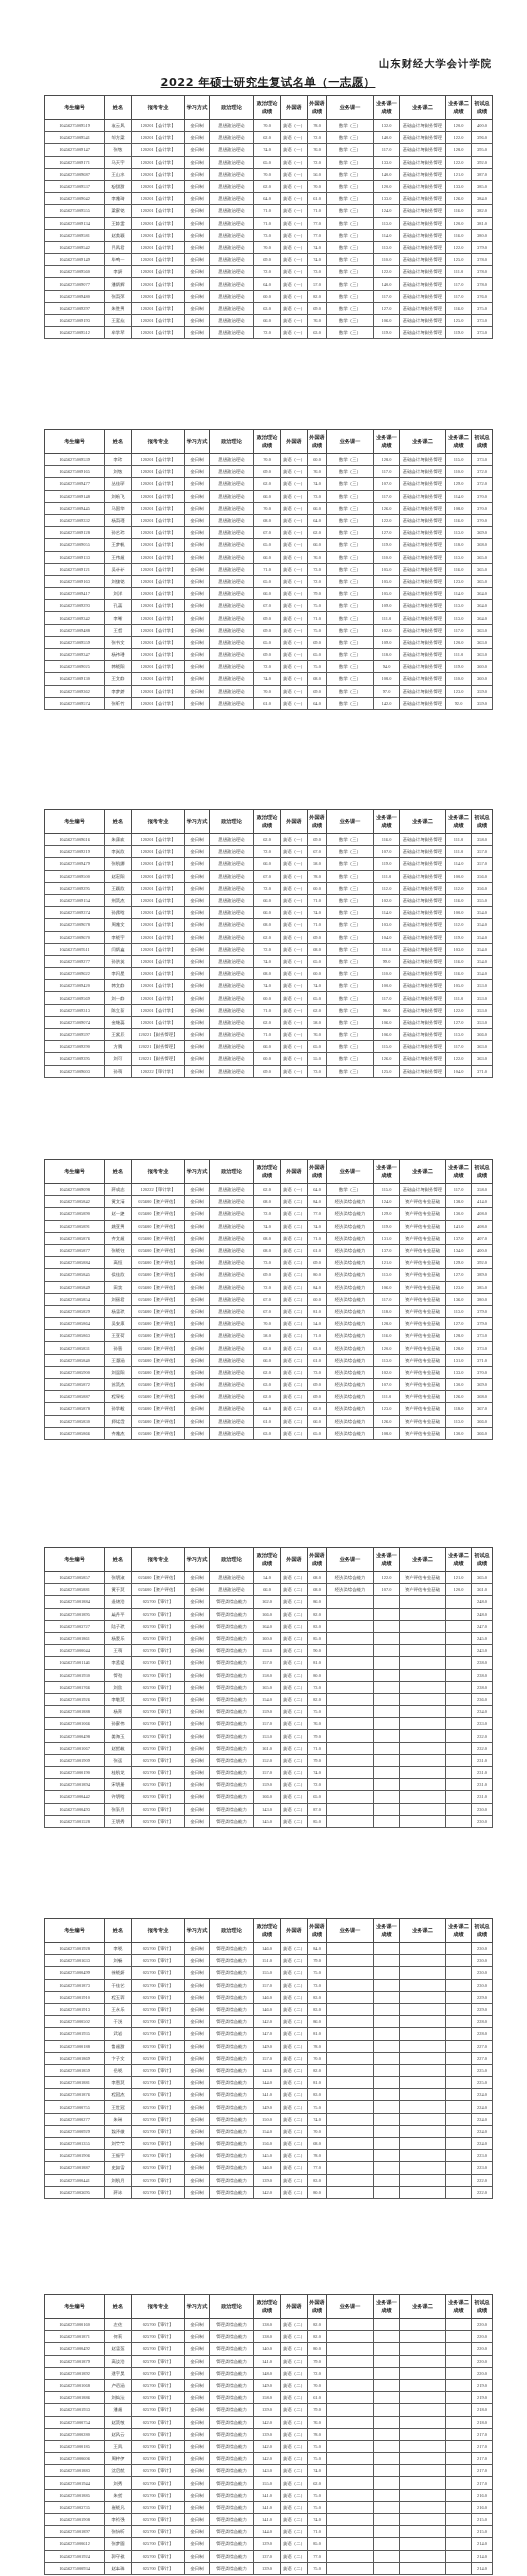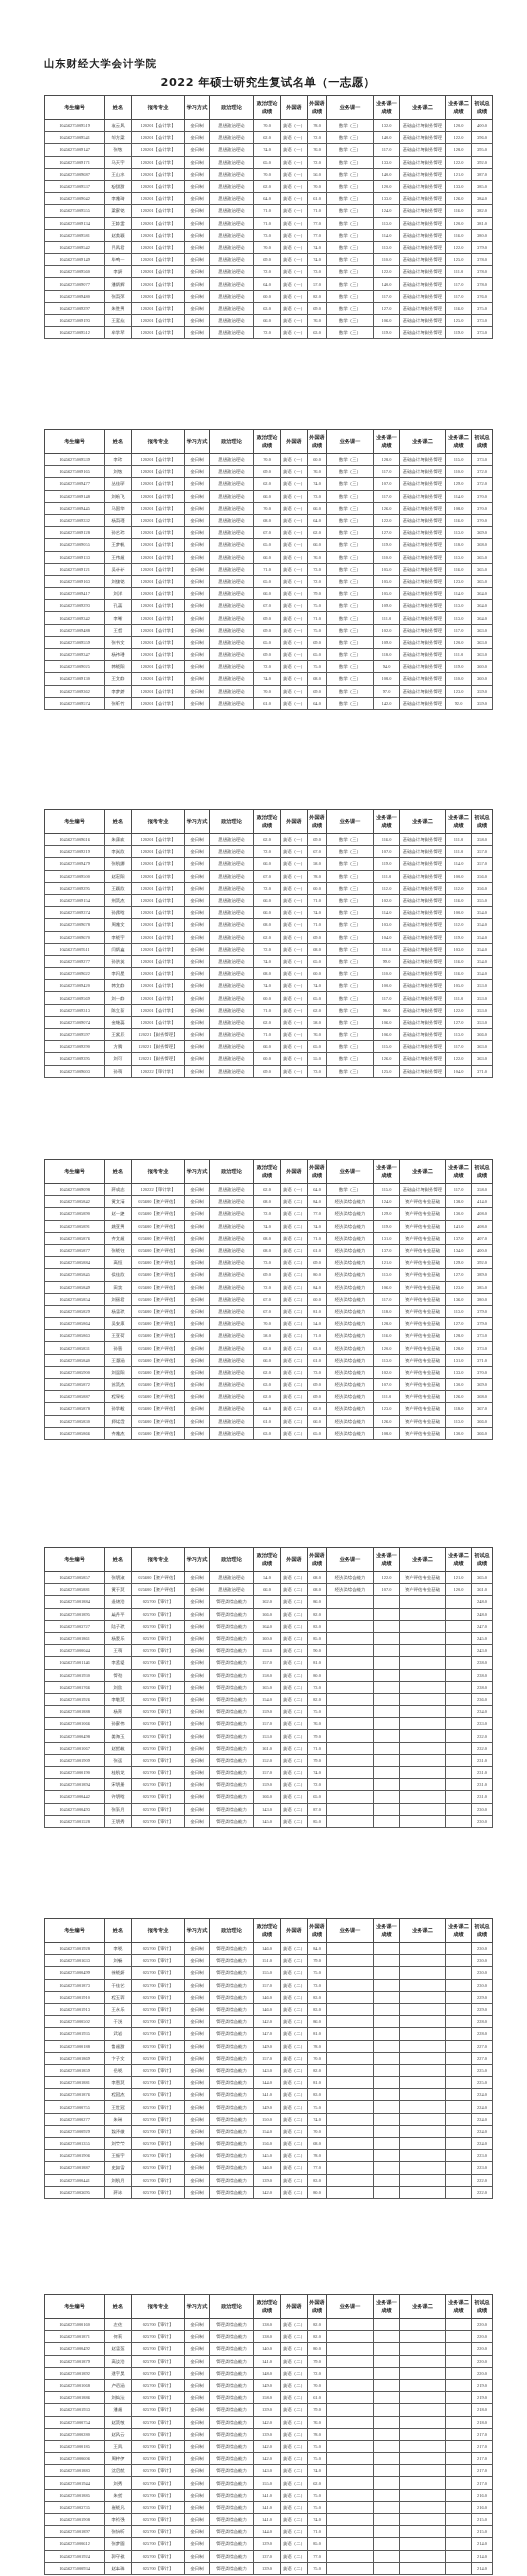--- a/index.html
+++ b/index.html
@@ -2,27 +2,27 @@
 <html style="font-size:8.2px"><head>
 <meta charset="utf-8">
 <style>
   html,body{margin:0;padding:0;}
   body{
     width:528px;height:2981px;position:relative;background:#ffffff;
     font-family:"Liberation Serif","DejaVu Serif",serif;
   }
   .doc-title1{
     position:absolute;left:44px;width:448px;top:57px;
-    text-align:left;font-family:Liberation Sans, sans-serif;
+    text-align:right;font-family:Liberation Sans, sans-serif;
     font-weight:bold;font-size:10.3px;color:#1f1f1f;letter-spacing:1px;
   }
   .doc-title2{
     position:absolute;left:44px;width:448px;top:75px;
     text-align:center;font-family:"DejaVu Sans","Liberation Sans",sans-serif;
-    font-weight:bold;font-size:11.3px;color:#1f1f1f;letter-spacing:0.5px;
+    font-weight:bold;font-size:11.3px;color:#1f1f1f;letter-spacing:0.5px;text-decoration:underline;
   }
   .section{position:absolute;left:44px;width:448px;}
   table.results{
     border-collapse:collapse;table-layout:fixed;width:448px;
     border:1px solid #2b2b2b;
   }
   table.results th{
     border:0.5px solid #4a4a4a;
     font-family:"DejaVu Sans","Liberation Sans",sans-serif;
     font-weight:bold;font-size:5.2px;color:#1c1c1c;

